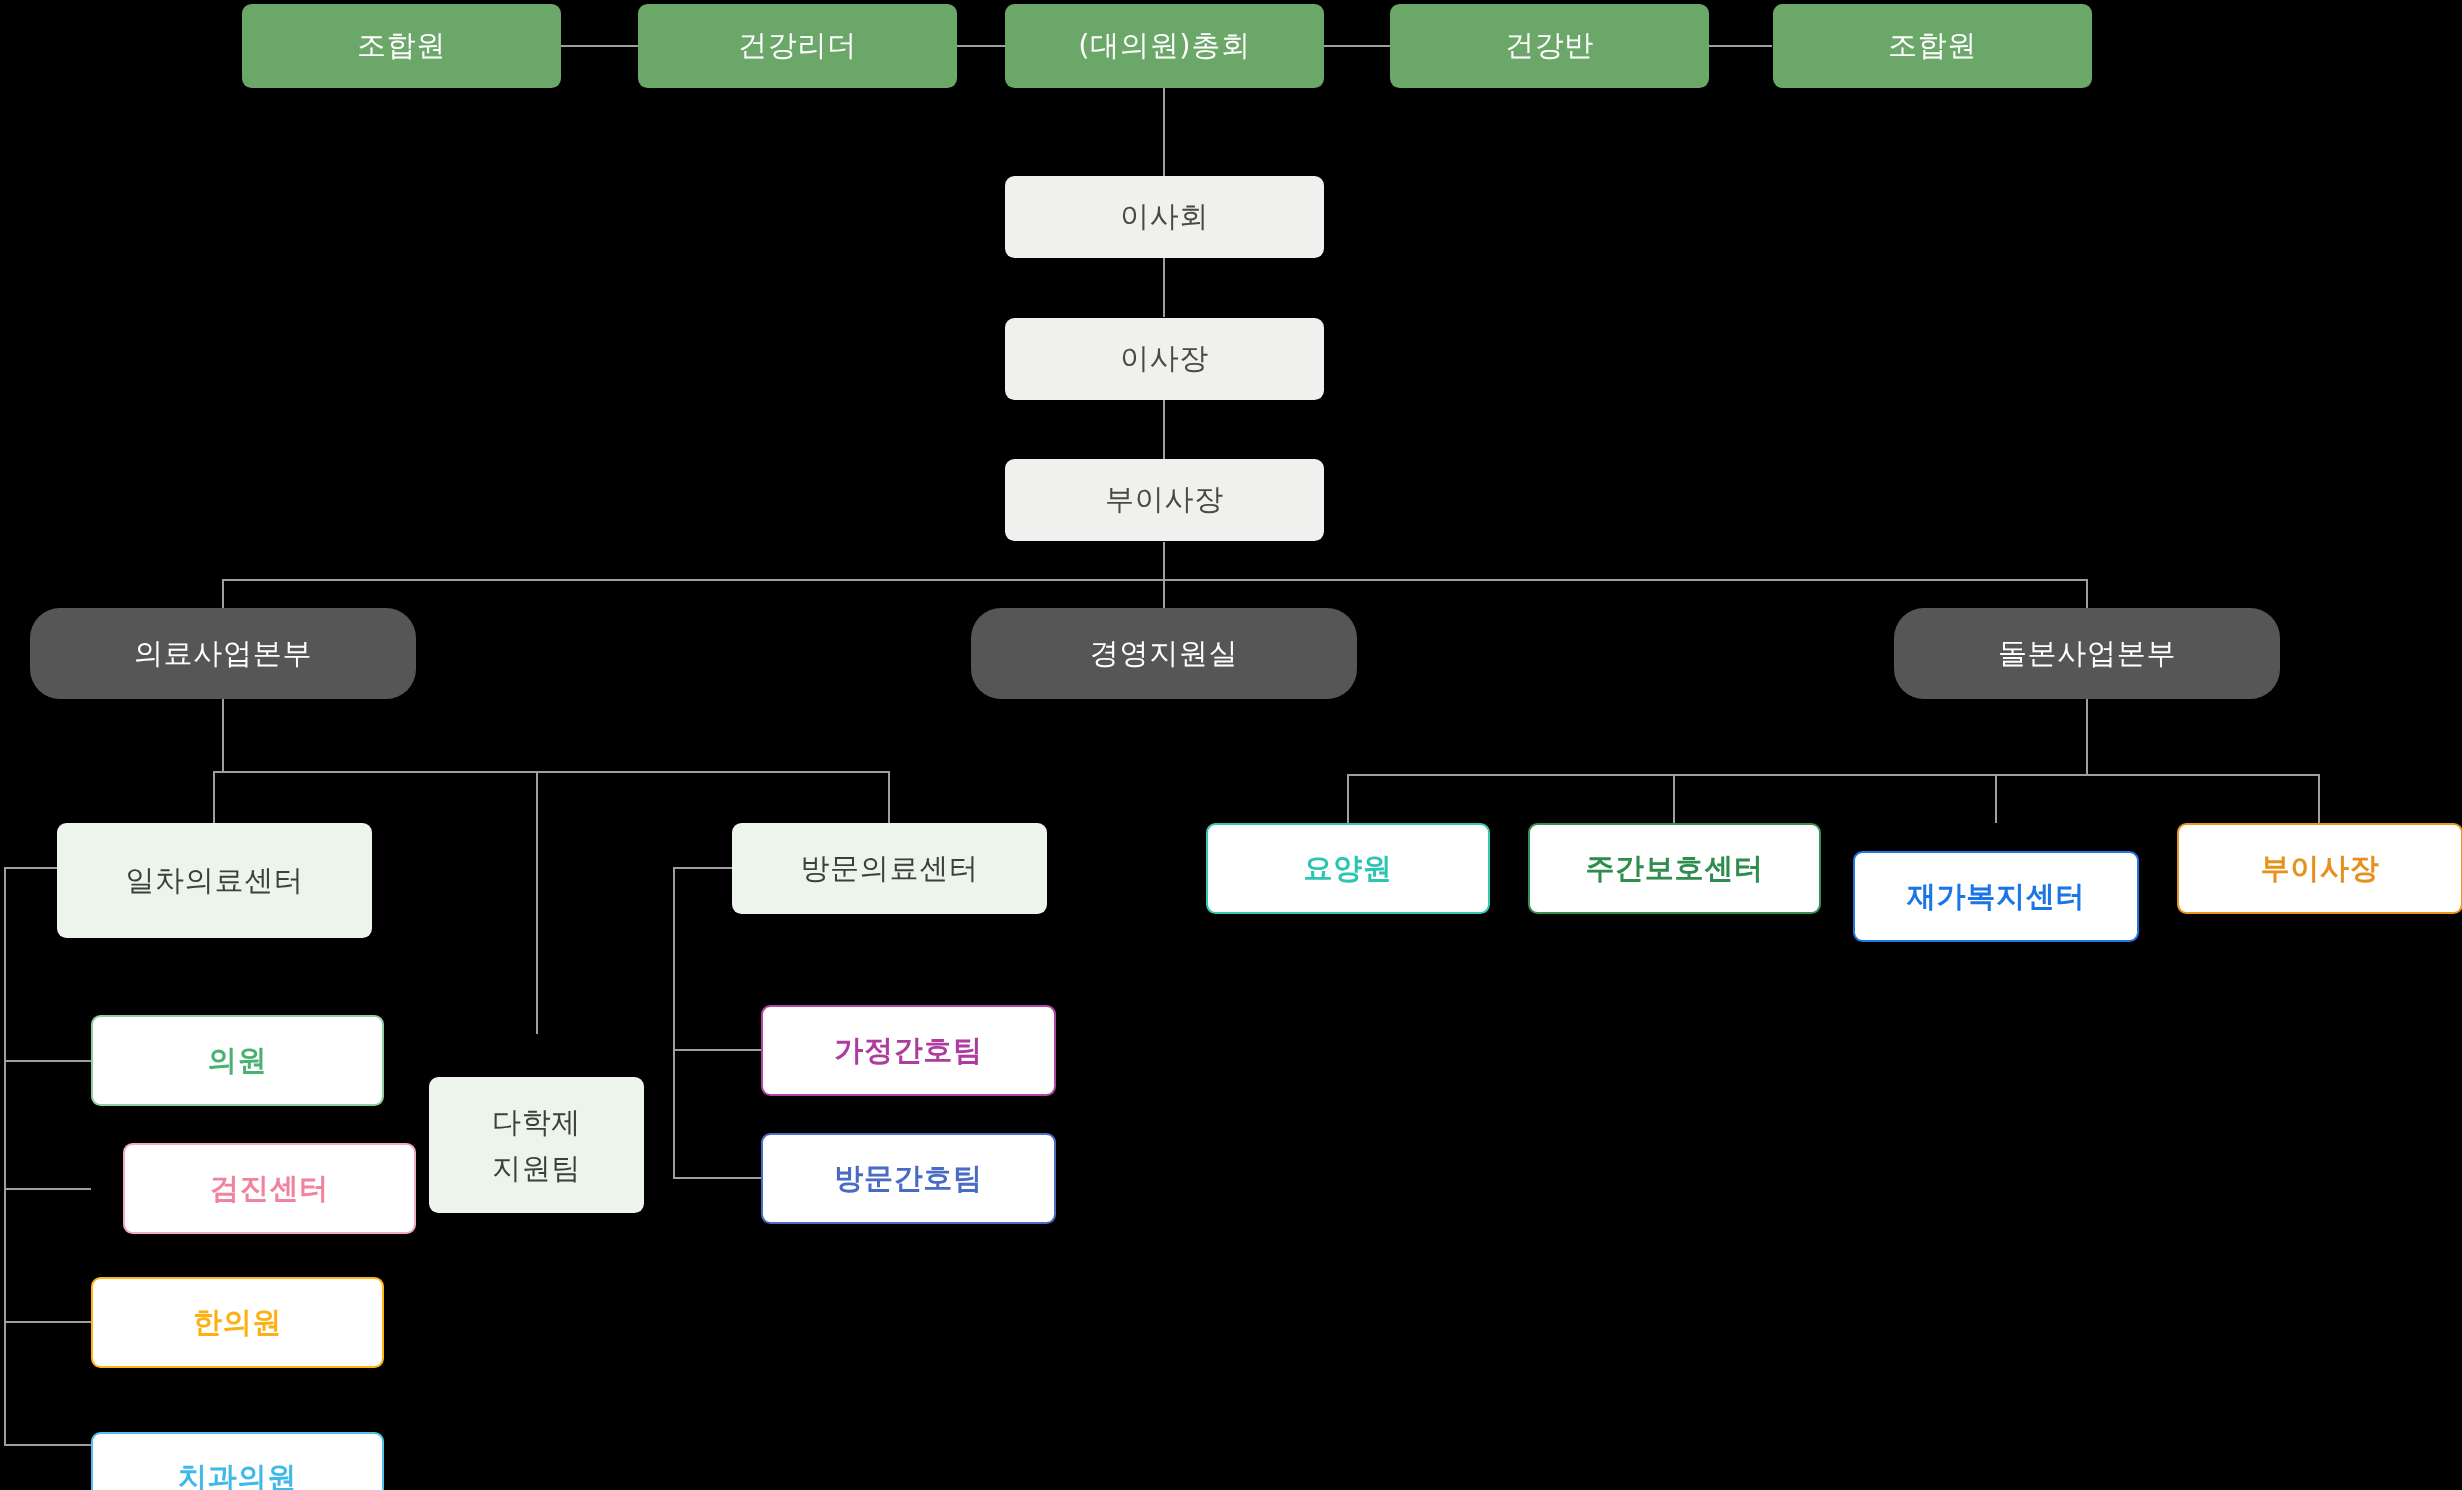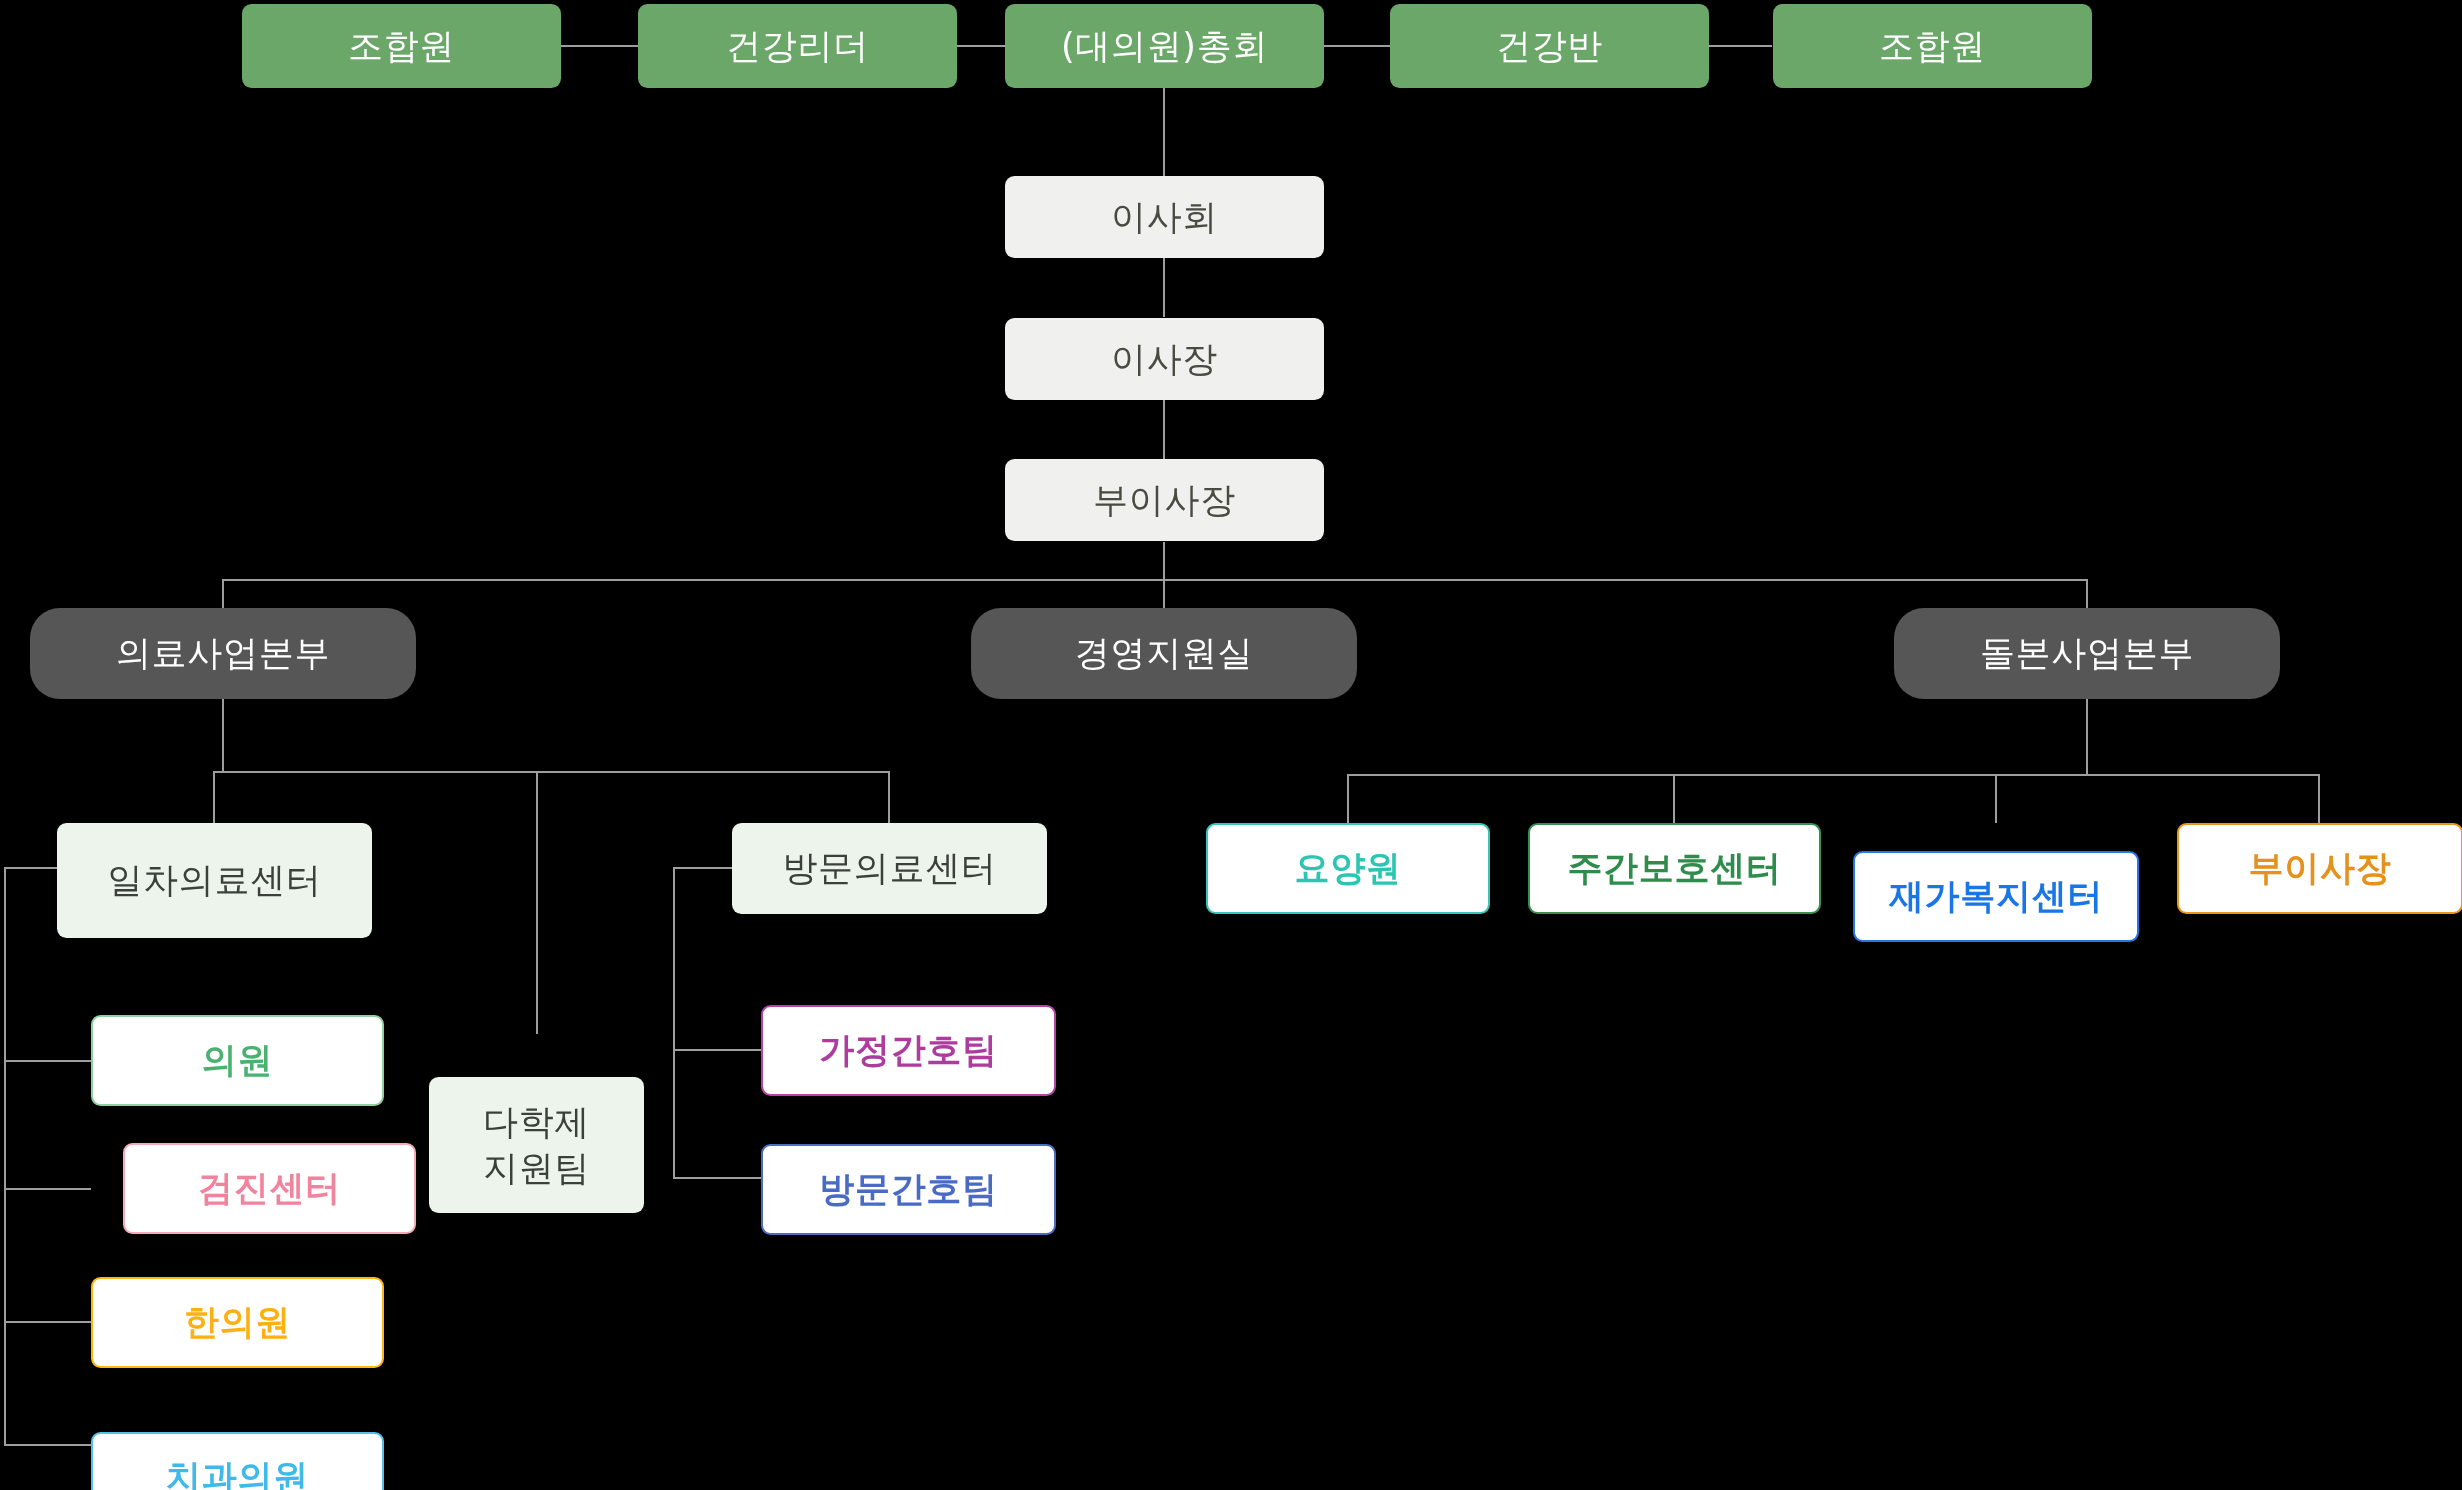--- a/index.html
+++ b/index.html
@@ -8,21 +8,21 @@
     width:2462px;height:1490px;
     background:#000;
     font-family:"DejaVu Sans",sans-serif;
     overflow:hidden;
   }
   .box{
     position:absolute;
     display:flex;align-items:center;justify-content:center;
     box-sizing:border-box;
     border-radius:9.5px;
-    font-size:35px;
+    font-size:29px;
     font-weight:500;
     letter-spacing:0.7px;
     text-align:center;
   }
   .green{background:#6ca76a;color:#fff;}
   .lightgray{background:#f0f0ee;color:#4a4a43;}
   .dark{background:#565656;color:#fff;border-radius:30px;}
   .lightgreen{background:#edf4ec;color:#3b403a;}
   .leaf{background:#ffffff;border:2.7px solid #ccc;font-weight:600;}
   .twoline{flex-direction:column;line-height:46px;margin-top:42px;}
@@ -86,21 +86,21 @@
   <div class="box leaf" style="left: 91px; top: 1143px; width: 293px; height: 91px; border-color: rgb(246, 169, 186); color: rgb(242, 131, 157); margin-left: 32px;">검진센터</div>
   <div class="box leaf" style="left: 91px; top: 1277px; width: 293px; height: 91px; border-color: rgb(253, 182, 22); color: rgb(252, 176, 20);">한의원</div>
   <div class="box leaf" style="left: 91px; top: 1399px; width: 293px; height: 91px; border-color: rgb(84, 193, 236); color: rgb(63, 185, 234); margin-top: 33px;">치과의원</div>
 
   <div class="line" style="left:673px;top:867px;width:59px;height:2px;"></div>
   <div class="line" style="left:673px;top:867px;width:2px;height:312px;"></div>
   <div class="line" style="left:673px;top:1049px;width:88px;height:2px;"></div>
   <div class="line" style="left:673px;top:1177px;width:88px;height:2px;"></div>
 
   <div class="box leaf" style="left: 761px; top: 1005px; width: 295px; height: 91px; border-color: rgb(180, 69, 167); color: rgb(173, 60, 158);">가정간호팀</div>
-  <div class="box leaf" style="left: 761px; top: 1133px; width: 295px; height: 91px; border-color: rgb(76, 109, 195); color: rgb(74, 107, 196); margin-top: 11px;">방문간호팀</div>
+  <div class="box leaf" style="left: 761px; top: 1133px; width: 295px; height: 91px; border-color: rgb(76, 109, 195); color: rgb(74, 107, 196);">방문간호팀</div>
 
   <div class="line" style="left:2086px;top:699px;width:2px;height:75px;"></div>
   <div class="line" style="left:1348px;top:774px;width:971px;height:2px;"></div>
   <div class="line" style="left:1347px;top:774px;width:2px;height:49px;"></div>
   <div class="line" style="left:1673px;top:774px;width:2px;height:49px;"></div>
   <div class="line" style="left:1995px;top:774px;width:2px;height:49px;"></div>
   <div class="line" style="left:2318px;top:774px;width:2px;height:49px;"></div>
 
   <div class="box leaf" style="left: 1206px; top: 823px; width: 284px; height: 91px; border-color: rgb(54, 198, 181); color: rgb(44, 197, 178);">요양원</div>
   <div class="box leaf" style="left: 1528px; top: 823px; width: 293px; height: 91px; border-color: rgb(55, 143, 80); color: rgb(46, 141, 76);">주간보호센터</div>

